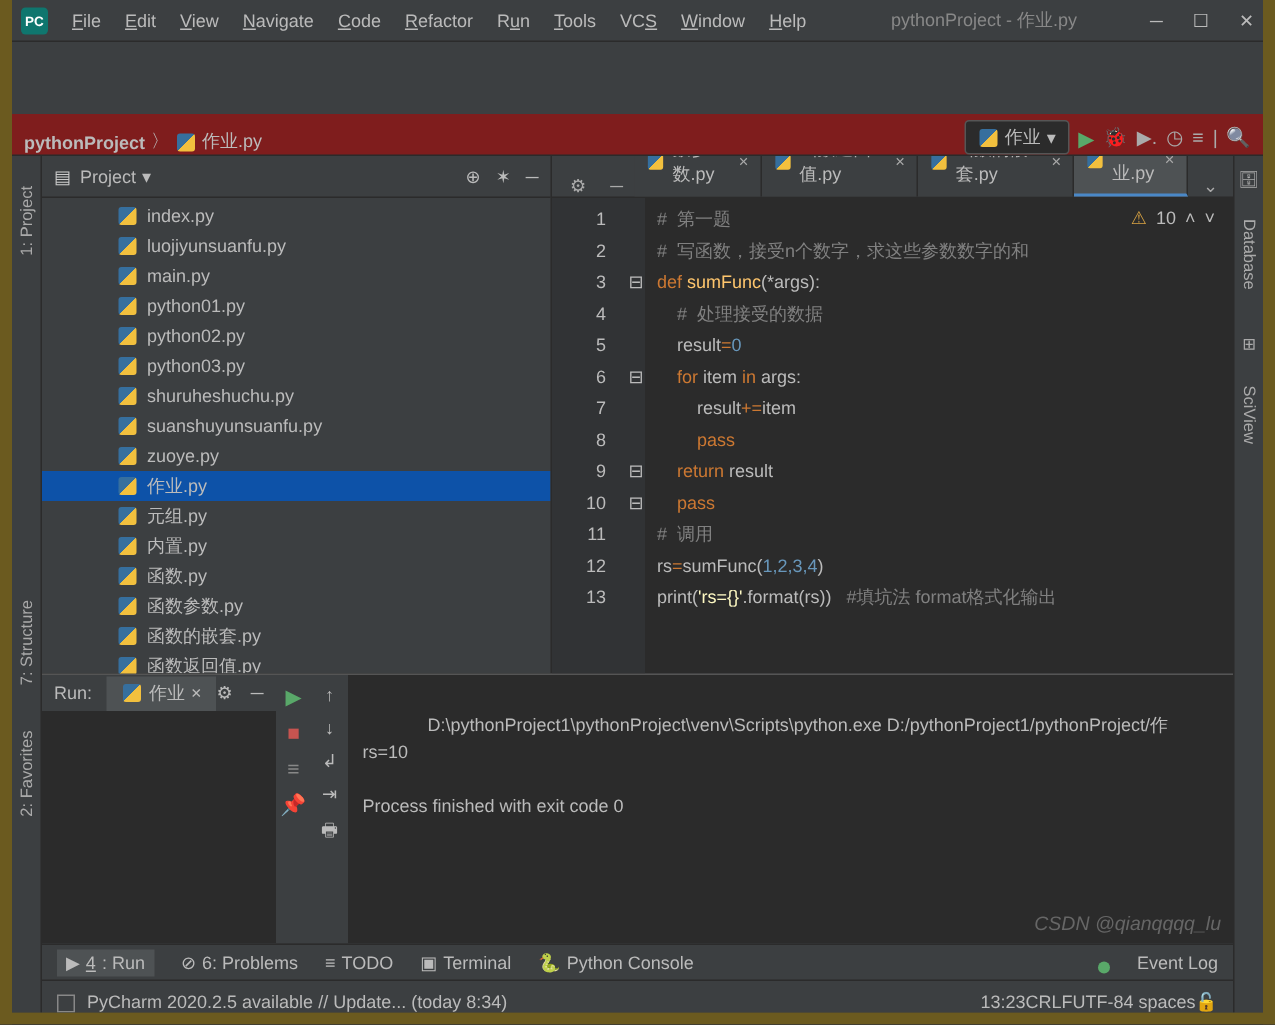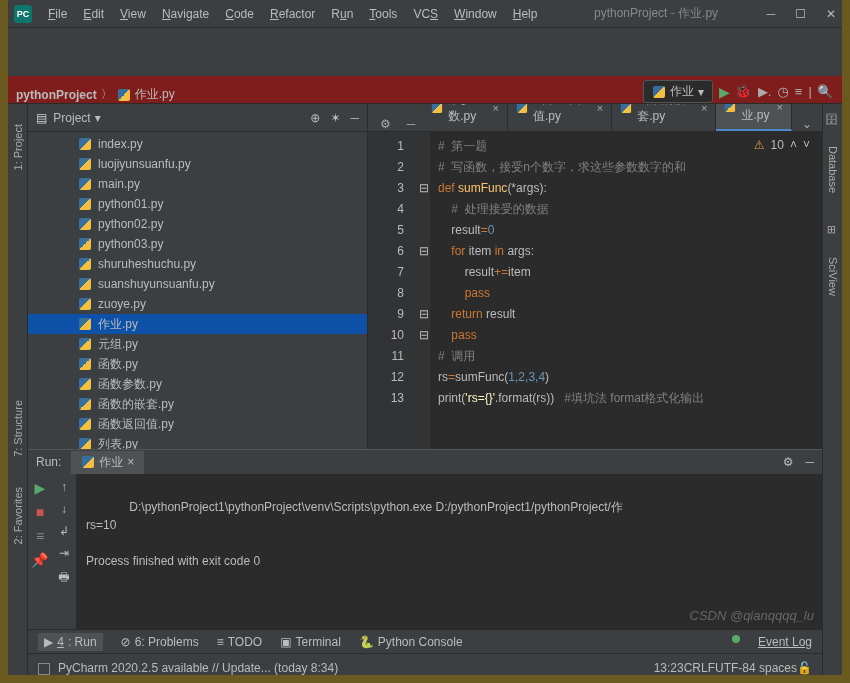--- a/index.html
+++ b/index.html
@@ -49,34 +49,34 @@
 .fold{width:12px;background:#313335;padding-top:4px;line-height:21px;color:#606366;font-size:10px;}
 .fold div{height:21px;text-align:center;}
 .src{flex:1;padding:4px 8px;font-size:12.5px;line-height:21px;white-space:pre;}
 .c-comment{color:#808080;}
 .c-kw{color:#cc7832;}
 .c-fn{color:#ffc66d;}
 .c-num{color:#6897bb;}
 .c-str{color:#fef9c3;}
 .warnbar{position:absolute;top:6px;right:12px;display:flex;align-items:center;gap:6px;color:#aaa;font-size:11px;}
 .warn-ico{color:#d9a343;}
-.runpane{height:180px;background:#2b2b2b;border-top:1px solid #555;display:flex;flex-direction:column;}
+.runpane{height:180px;background:#2b2b2b;border-top:1px solid #555;display:flex;}
 .runhead{height:24px;background:#3c3f41;display:flex;align-items:center;padding:0 8px;}
 .runtab{background:#4e5254;padding:3px 10px;display:flex;align-items:center;gap:4px;}
 .runhead-right{margin-left:auto;display:flex;gap:12px;color:#aaa;}
 .runbody{flex:1;display:flex;}
 .runleft{width:24px;background:#3c3f41;display:flex;flex-direction:column;align-items:center;padding-top:6px;gap:8px;}
 .runleft span{font-size:14px;}
 .runleft2{width:24px;background:#3c3f41;display:flex;flex-direction:column;align-items:center;padding-top:6px;gap:8px;color:#888;}
 .runout{flex:1;padding:6px 10px;font-family:"Consolas",monospace;font-size:12px;line-height:18px;color:#bbb;white-space:pre-wrap;position:relative;}
 .watermark{position:absolute;bottom:4px;right:8px;color:#666;font-size:13px;font-style:italic;margin-left:20px;}
 .toolwin{height:24px;background:#3c3f41;border-top:1px solid #2b2b2b;display:flex;align-items:center;padding:0 10px;gap:18px;font-size:11px;}
 .toolwin .tw{display:flex;align-items:center;gap:4px;cursor:pointer;}
 .toolwin .active{background:#4e5254;padding:2px 6px;}
-.tw-right{margin-left:auto;display:flex;align-items:flex-start;gap:18px;text-decoration:underline;}
+.tw-right{margin-left:auto;display:flex;align-items:flex-end;gap:18px;}
 .evdot{width:8px;height:8px;background:#59a869;border-radius:50%;}
 .status{height:22px;background:#3c3f41;border-top:1px solid #2b2b2b;display:flex;align-items:flex-end;padding:0 10px;font-size:11px;}
 .status .sq{width:12px;height:12px;border:1px solid #888;margin-right:8px;}
 .status-right{margin-left:auto;display:flex;}
 </style>
 </head>
 <body>
 
 <div class="frame">
  <div class="titlebar">
@@ -182,20 +182,24 @@
                 <span class="py-icon"></span>
                 <span>zuoye.py</span>
               </div>
               <div class="tree-item selected">
                 <span class="py-icon"></span>
                 <span>作业.py</span>
               </div>
               <div class="tree-item">
                 <span class="py-icon"></span>
                 <span>元组.py</span>
+              </div>
+              <div class="tree-item">
+                <span class="py-icon"></span>
+                <span>内置.py</span>
               </div>
               <div class="tree-item">
                 <span class="py-icon"></span>
                 <span>函数.py</span>
               </div>
               <div class="tree-item">
                 <span class="py-icon"></span>
                 <span>函数参数.py</span>
               </div>
               <div class="tree-item">

